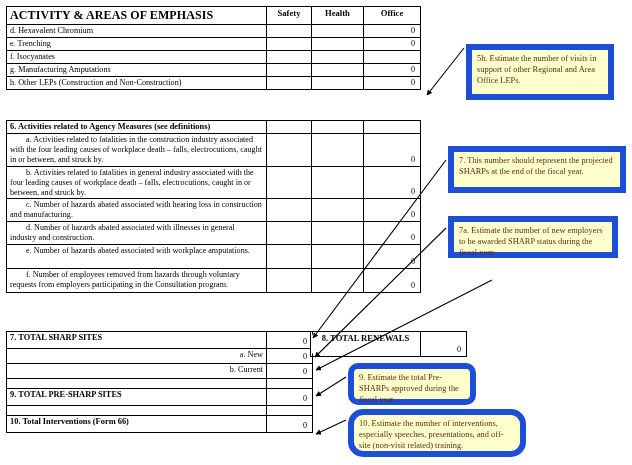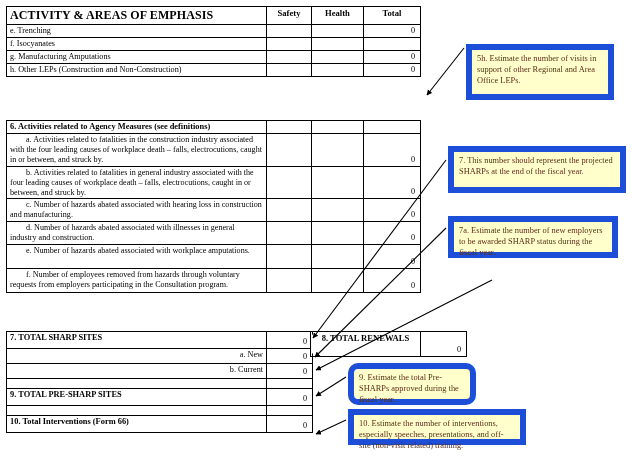--- a/index.html
+++ b/index.html
@@ -100,21 +100,21 @@
     line-height: 1.32;
     padding: 3px 5px 4px 5px;
     box-sizing: border-box;
     z-index: 6;
   }
   #callout-5h { left: 466px; top: 44px;  width: 148px; height: 56px; }
   #callout-7   { left: 448px; top: 146px; width: 178px; height: 47px; }
   #callout-7a  { left: 448px; top: 216px; width: 170px; height: 42px; }
   #callout-7b  { left: 494px; top: 268px; width: 124px; height: 42px; }
   #callout-9   { left: 348px; top: 363px; width: 128px; height: 42px; border-radius: 10px; }
-  #callout-10  { left: 348px; top: 409px; width: 178px; height: 36px; }
+  #callout-10  { left: 348px; top: 409px; width: 178px; height: 48px; border-radius: 15px; }
 </style>
 </head>
 <body>
 
 <div id="stage">
 
   <svg id="arrows" viewBox="0 0 632 465" width="632" height="465">
     <defs>
       <marker id="ah" viewBox="0 0 10 10" refX="9" refY="5" markerWidth="5" markerHeight="5" orient="auto-start-reverse">
         <path d="M 0 0 L 10 5 L 0 10 z" fill="#000"></path>
@@ -139,23 +139,29 @@
       <col style="width:260px">
         <col style="width:45px">
       <col style="width:52px">
         <col style="width:57px">
     </colgroup>
     <tbody>
       <tr>
         <td class="hdr">ACTIVITY &amp; AREAS OF EMPHASIS</td>
         <td class="hdr-c">Safety</td>
         <td class="hdr-c">Health</td>
-        <td class="hdr-c">Total</td>
-      </tr>
-
+        <td class="hdr-c">Office</td>
+      </tr>
+
+      <tr>
+        <td class="indent1">d. Hexavalent Chromium</td>
+        <td class="num"></td>
+        <td class="num"></td>
+        <td class="num">0</td>
+      </tr>
       <tr>
         <td class="indent1">e.  Trenching</td>
         <td class="num"></td>
         <td class="num"></td>
         <td class="num">0</td>
       </tr>
       <tr>
         <td class="indent1">f.  Isocyanates</td>
         <td class="num"></td>
         <td class="num"></td>

